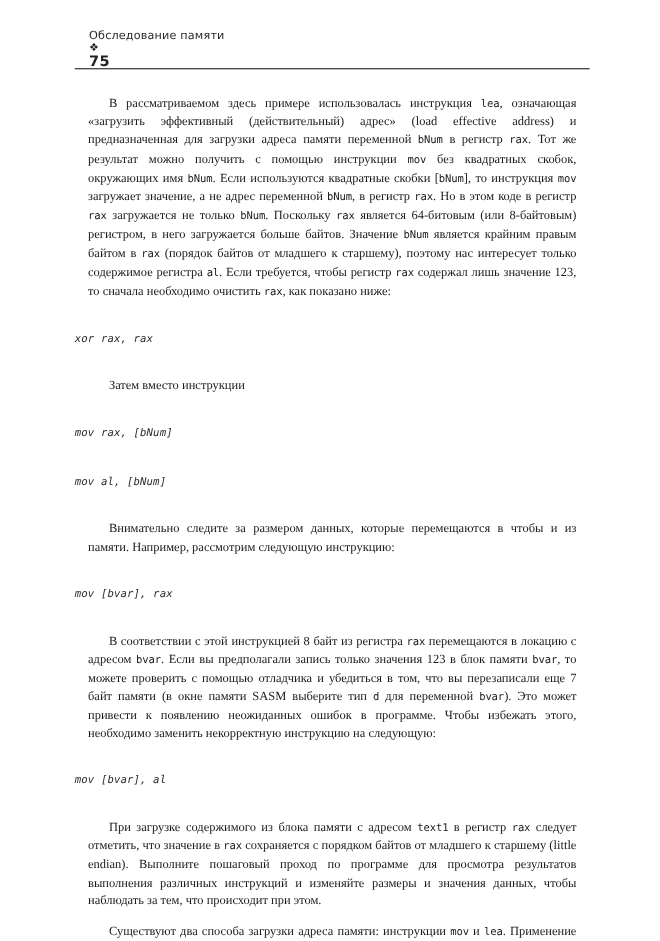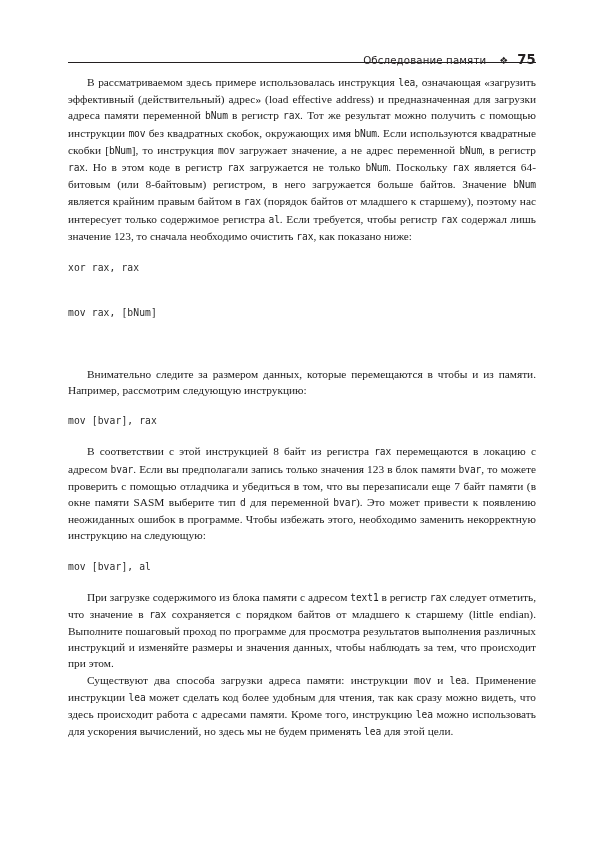--- a/index.html
+++ b/index.html
@@ -23,20 +23,21 @@
   .running-head {
     position: absolute;
     left: 68px;
     right: 64px;
     top: 40px;
     height: 24px;
     display: flex;
     align-items: baseline;
     justify-content: flex-end;
     gap: 0;
+    flex-direction: column;
   }
   .rh-title {
     font-family: "DejaVu Sans", "Liberation Sans", sans-serif;
     font-size: 10.2px;
     letter-spacing: 0.15px;
     color: #231f20;
     white-space: nowrap;
   }
   .rh-ornament {
     font-family: "DejaVu Sans", "Liberation Sans", sans-serif;
@@ -45,55 +46,55 @@
     margin: 0 9px 0 13px;
     position: relative;
     top: -0.5px;
   }
   .rh-folio {
     font-family: "DejaVu Sans", "Liberation Sans", sans-serif;
     font-size: 13.2px;
     font-weight: bold;
     color: #231f20;
     letter-spacing: 0.2px;
-    margin-top: 12px;
   }
   .head-rule {
     position: absolute;
     left: 68px;
     right: 64px;
     top: 62px;
     height: 1.4px;
     background: #231f20;
   }
 
   
   .column {
     position: absolute;
     left: 68px;
     top: 74px;
     width: 468px;
   }
 
   p.body {
-    margin: 0;
+    margin: 12px;
     font-size: 11.35px;
     line-height: 16.2px;
     text-align: justify;
     text-justify: inter-word;
     text-indent: 19px;
     hyphens: manual;
     color: #1a1a1a;
   }
   p.body.run-on {
     margin-top: 0;
   }
 
   code, .code-line {
     font-family: "DejaVu Sans Mono", "Liberation Mono", monospace;
+    font-style: italic;
   }
   
   .mono {
     font-family: "DejaVu Sans Mono", "Liberation Mono", monospace;
     font-size: 9.6px;
     letter-spacing: -0.1px;
   }
 
   .code-line {
     margin: 0;
@@ -121,27 +122,29 @@
   <div class="head-rule"></div>
 
   <div class="column">
 
     <p class="body">В рассматриваемом здесь примере использовалась инструкция <span class="mono">lea</span>, означающая «загрузить эффективный (действительный) адрес» (load effective address) и предназначенная для загрузки адреса памяти переменной <span class="mono">bNum</span> в регистр <span class="mono">rax</span>. Тот же результат можно получить с помощью инструкции <span class="mono">mov</span> без квадратных скобок, окружающих имя <span class="mono">bNum</span>. Если используются квадратные скобки [<span class="mono">bNum</span>], то инструкция <span class="mono">mov</span> загружает значение, а не адрес переменной <span class="mono">bNum</span>, в регистр <span class="mono">rax</span>. Но в этом коде в регистр <span class="mono">rax</span> загружается не только <span class="mono">bNum</span>. Поскольку <span class="mono">rax</span> является 64-битовым (или 8-байтовым) регистром, в него загружается больше байтов. Значение <span class="mono">bNum</span> является крайним правым байтом в <span class="mono">rax</span> (порядок байтов от младшего к старшему), поэтому нас интересует только содержимое регистра <span class="mono">al</span>. Если требуется, чтобы регистр <span class="mono">rax</span> содержал лишь значение 123, то сначала необходимо очистить <span class="mono">rax</span>, как показано ниже:</p>
 
     <div class="spacer-lg"></div>
     <p class="code-line">xor rax, rax</p>
 
     <div class="spacer-md"></div>
+    <p class="body">Затем вместо инструкции</p>
 
     <div class="spacer-lg"></div>
     <p class="code-line">mov rax, [bNum]</p>
 
     <div class="spacer-md"></div>
 
     <div class="spacer-lg"></div>
+    <p class="code-line">mov al, [bNum]</p>
 
     <div class="spacer-md"></div>
     <p class="body">Внимательно следите за размером данных, которые перемещаются в чтобы и из памяти. Например, рассмотрим следующую инструкцию:</p>
 
     <div class="spacer-lg"></div>
     <p class="code-line">mov [bvar], rax</p>
 
     <div class="spacer-md"></div>
     <p class="body">В соответствии с этой инструкцией 8 байт из регистра <span class="mono">rax</span> перемещаются в локацию с адресом <span class="mono">bvar</span>. Если вы предполагали запись только значения 123 в блок памяти <span class="mono">bvar</span>, то можете проверить с помощью отладчика и убедиться в том, что вы перезаписали еще 7 байт памяти (в окне памяти SASM выберите тип <span class="mono">d</span> для переменной <span class="mono">bvar</span>). Это может привести к появлению неожиданных ошибок в программе. Чтобы избежать этого, необходимо заменить некорректную инструкцию на следующую:</p>
 

